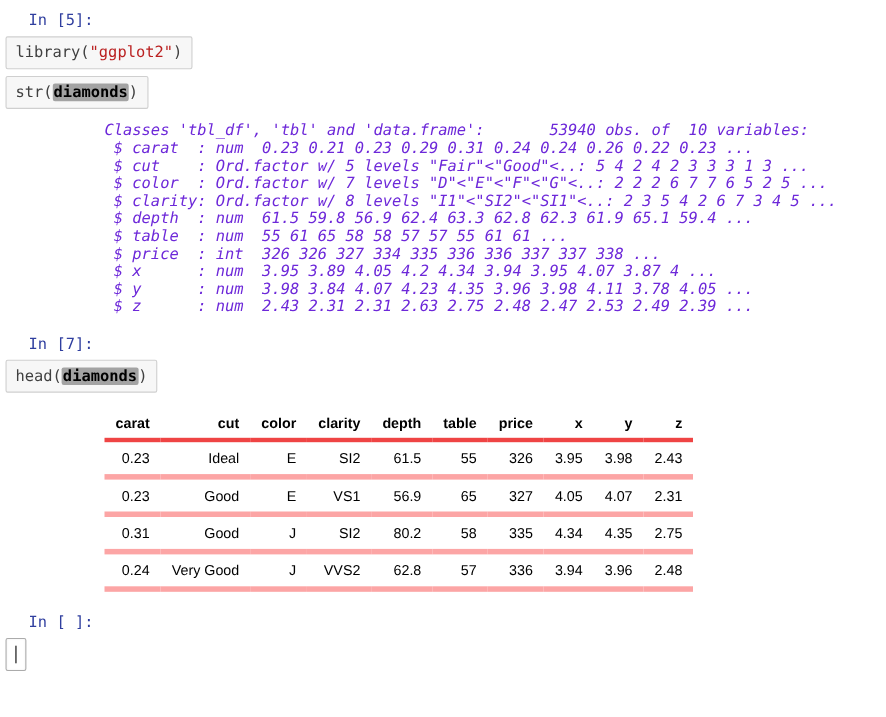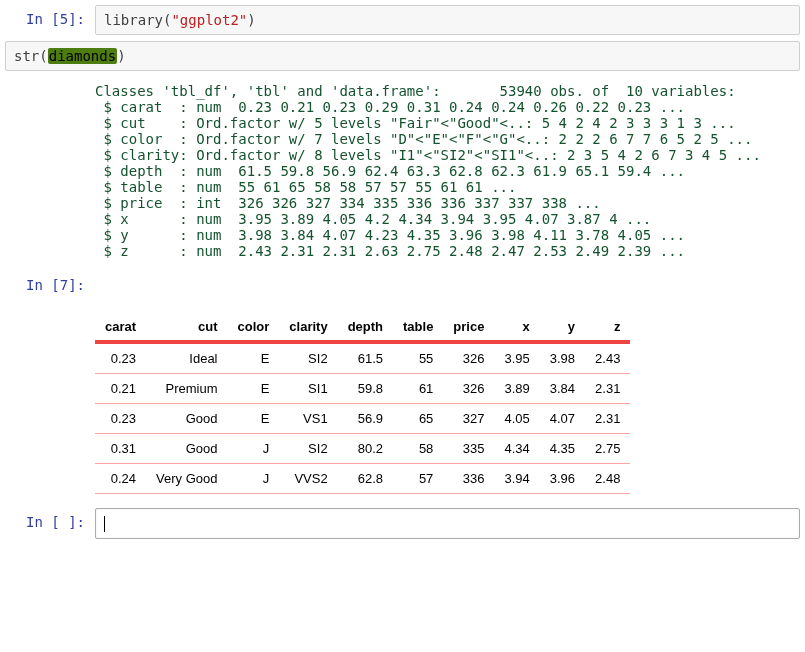--- a/index.html
+++ b/index.html
@@ -7,20 +7,21 @@
       font-family: "Helvetica Neue", Helvetica, Arial, sans-serif;
       font-size: 14px;
       background: #fff;
       color: #000;
       padding: 5px;
     }
     .cell {
       display: flex;
       margin-bottom: 6px;
       align-items: flex-start;
+      flex-direction: column;
     }
     .prompt {
       width: 90px;
       min-width: 90px;
       text-align: right;
       padding: 6px 10px 6px 0;
       font-family: monospace;
       font-size: 14px;
       color: #303F9F;
     }
@@ -30,33 +31,35 @@
       border-radius: 2px;
       background: #f7f7f7;
       padding: 6px 8px;
       font-family: monospace;
       font-size: 14px;
       min-height: 30px;
     }
     .input-area .str { color: #BA2121; }
     .input-area .func { color: #404040; }
     .input-area .var-hl {
-      background: #4d7c0f;
+      background: #a3a3a3;
       border-radius: 2px;
       padding: 0 1px;
+      font-weight: bold;
     }
     .code-inner { white-space: pre; }
     .output-area {
       flex: 1;
       padding: 6px 0;
       font-family: monospace;
       font-size: 14px;
       white-space: pre;
-      color: #14532d;
+      color: #6d28d9;
       overflow-x: auto;
+      font-style: italic;
     }
     .out-cell {
       display: flex;
       margin-bottom: 6px;
       align-items: flex-start;
     }
     .out-prompt-spacer {
       width: 90px;
       min-width: 90px;
     }
@@ -71,21 +74,21 @@
     }
     .data-table th {
       text-align: right;
       font-weight: bold;
       padding: 6px 10px;
       border-bottom: 4px solid #ef4444;
     }
     .data-table td {
       text-align: right;
       padding: 7px 10px;
-      border-bottom: 1px solid #fca5a5;
+      border-bottom: 5px solid #fca5a5;
     }
     .data-table td:first-child, .data-table th:first-child {
       text-align: right;
     }
     .empty-input .input-area {
       background: #fff;
       border: 1px solid #ababab;
       box-shadow: inset 0 0 2px rgba(0,0,0,0.08);
     }
     .cursor {
@@ -123,20 +126,23 @@
  $ depth  : num  61.5 59.8 56.9 62.4 63.3 62.8 62.3 61.9 65.1 59.4 ...
  $ table  : num  55 61 65 58 58 57 57 55 61 61 ...
  $ price  : int  326 326 327 334 335 336 336 337 337 338 ...
  $ x      : num  3.95 3.89 4.05 4.2 4.34 3.94 3.95 4.07 3.87 4 ...
  $ y      : num  3.98 3.84 4.07 4.23 4.35 3.96 3.98 4.11 3.78 4.05 ...
  $ z      : num  2.43 2.31 2.31 2.63 2.75 2.48 2.47 2.53 2.49 2.39 ...</div>
 </div>
 
 <div class="cell">
   <div class="prompt">In  [7]:</div>
+  <div class="input-area">
+    <span class="code-inner"><span class="func">head(</span><span class="var-hl">diamonds</span><span class="func">)</span></span>
+  </div>
 </div>
 <div class="out-cell">
   <div class="out-prompt-spacer"></div>
   <div class="table-out">
     <table class="data-table">
       <thead>
         <tr id="thead-row">
             <th>carat</th>
             <th>cut</th>
             <th>color</th>
@@ -156,32 +162,20 @@
             <td>E</td>
             <td>SI2</td>
             <td>61.5</td>
             <td>55</td>
             <td>326</td>
             <td>3.95</td>
             <td>3.98</td>
             <td>2.43</td>
           </tr>
           <tr>
-            <td>0.21</td>
-            <td>Premium</td>
-            <td>E</td>
-            <td>SI1</td>
-            <td>59.8</td>
-            <td>61</td>
-            <td>326</td>
-            <td>3.89</td>
-            <td>3.84</td>
-            <td>2.31</td>
-          </tr>
-          <tr>
             <td>0.23</td>
             <td>Good</td>
             <td>E</td>
             <td>VS1</td>
             <td>56.9</td>
             <td>65</td>
             <td>327</td>
             <td>4.05</td>
             <td>4.07</td>
             <td>2.31</td>

